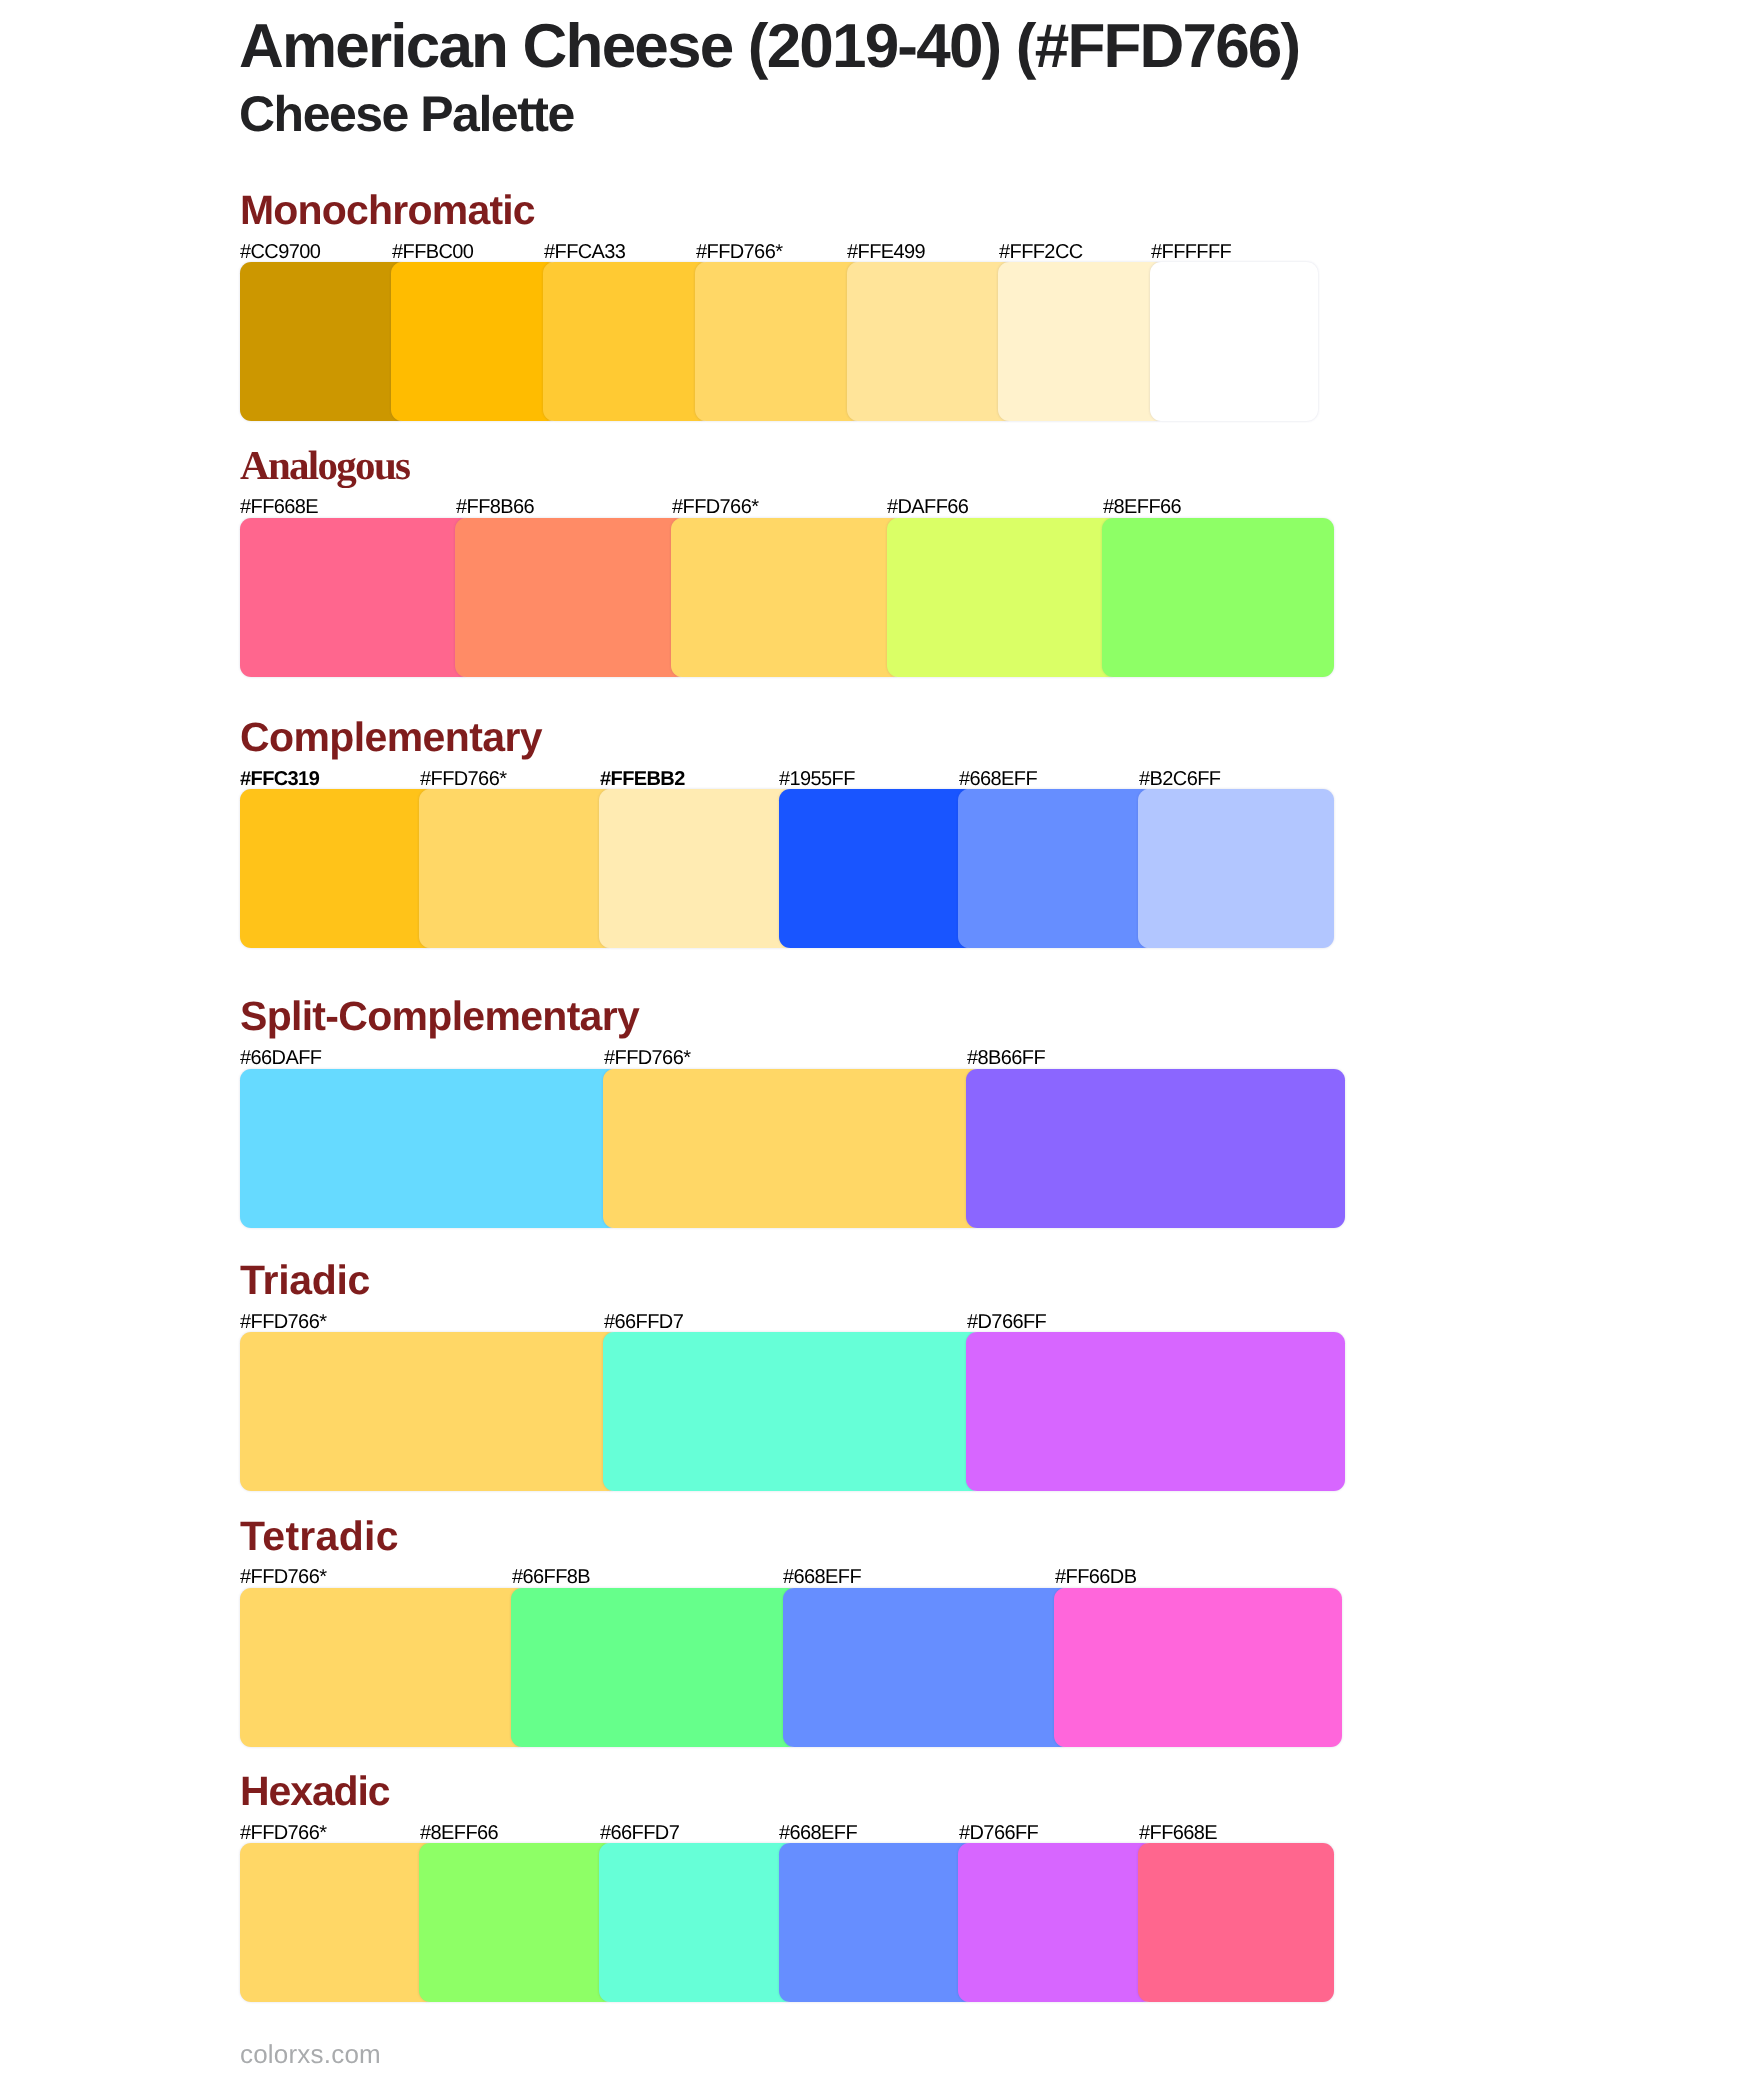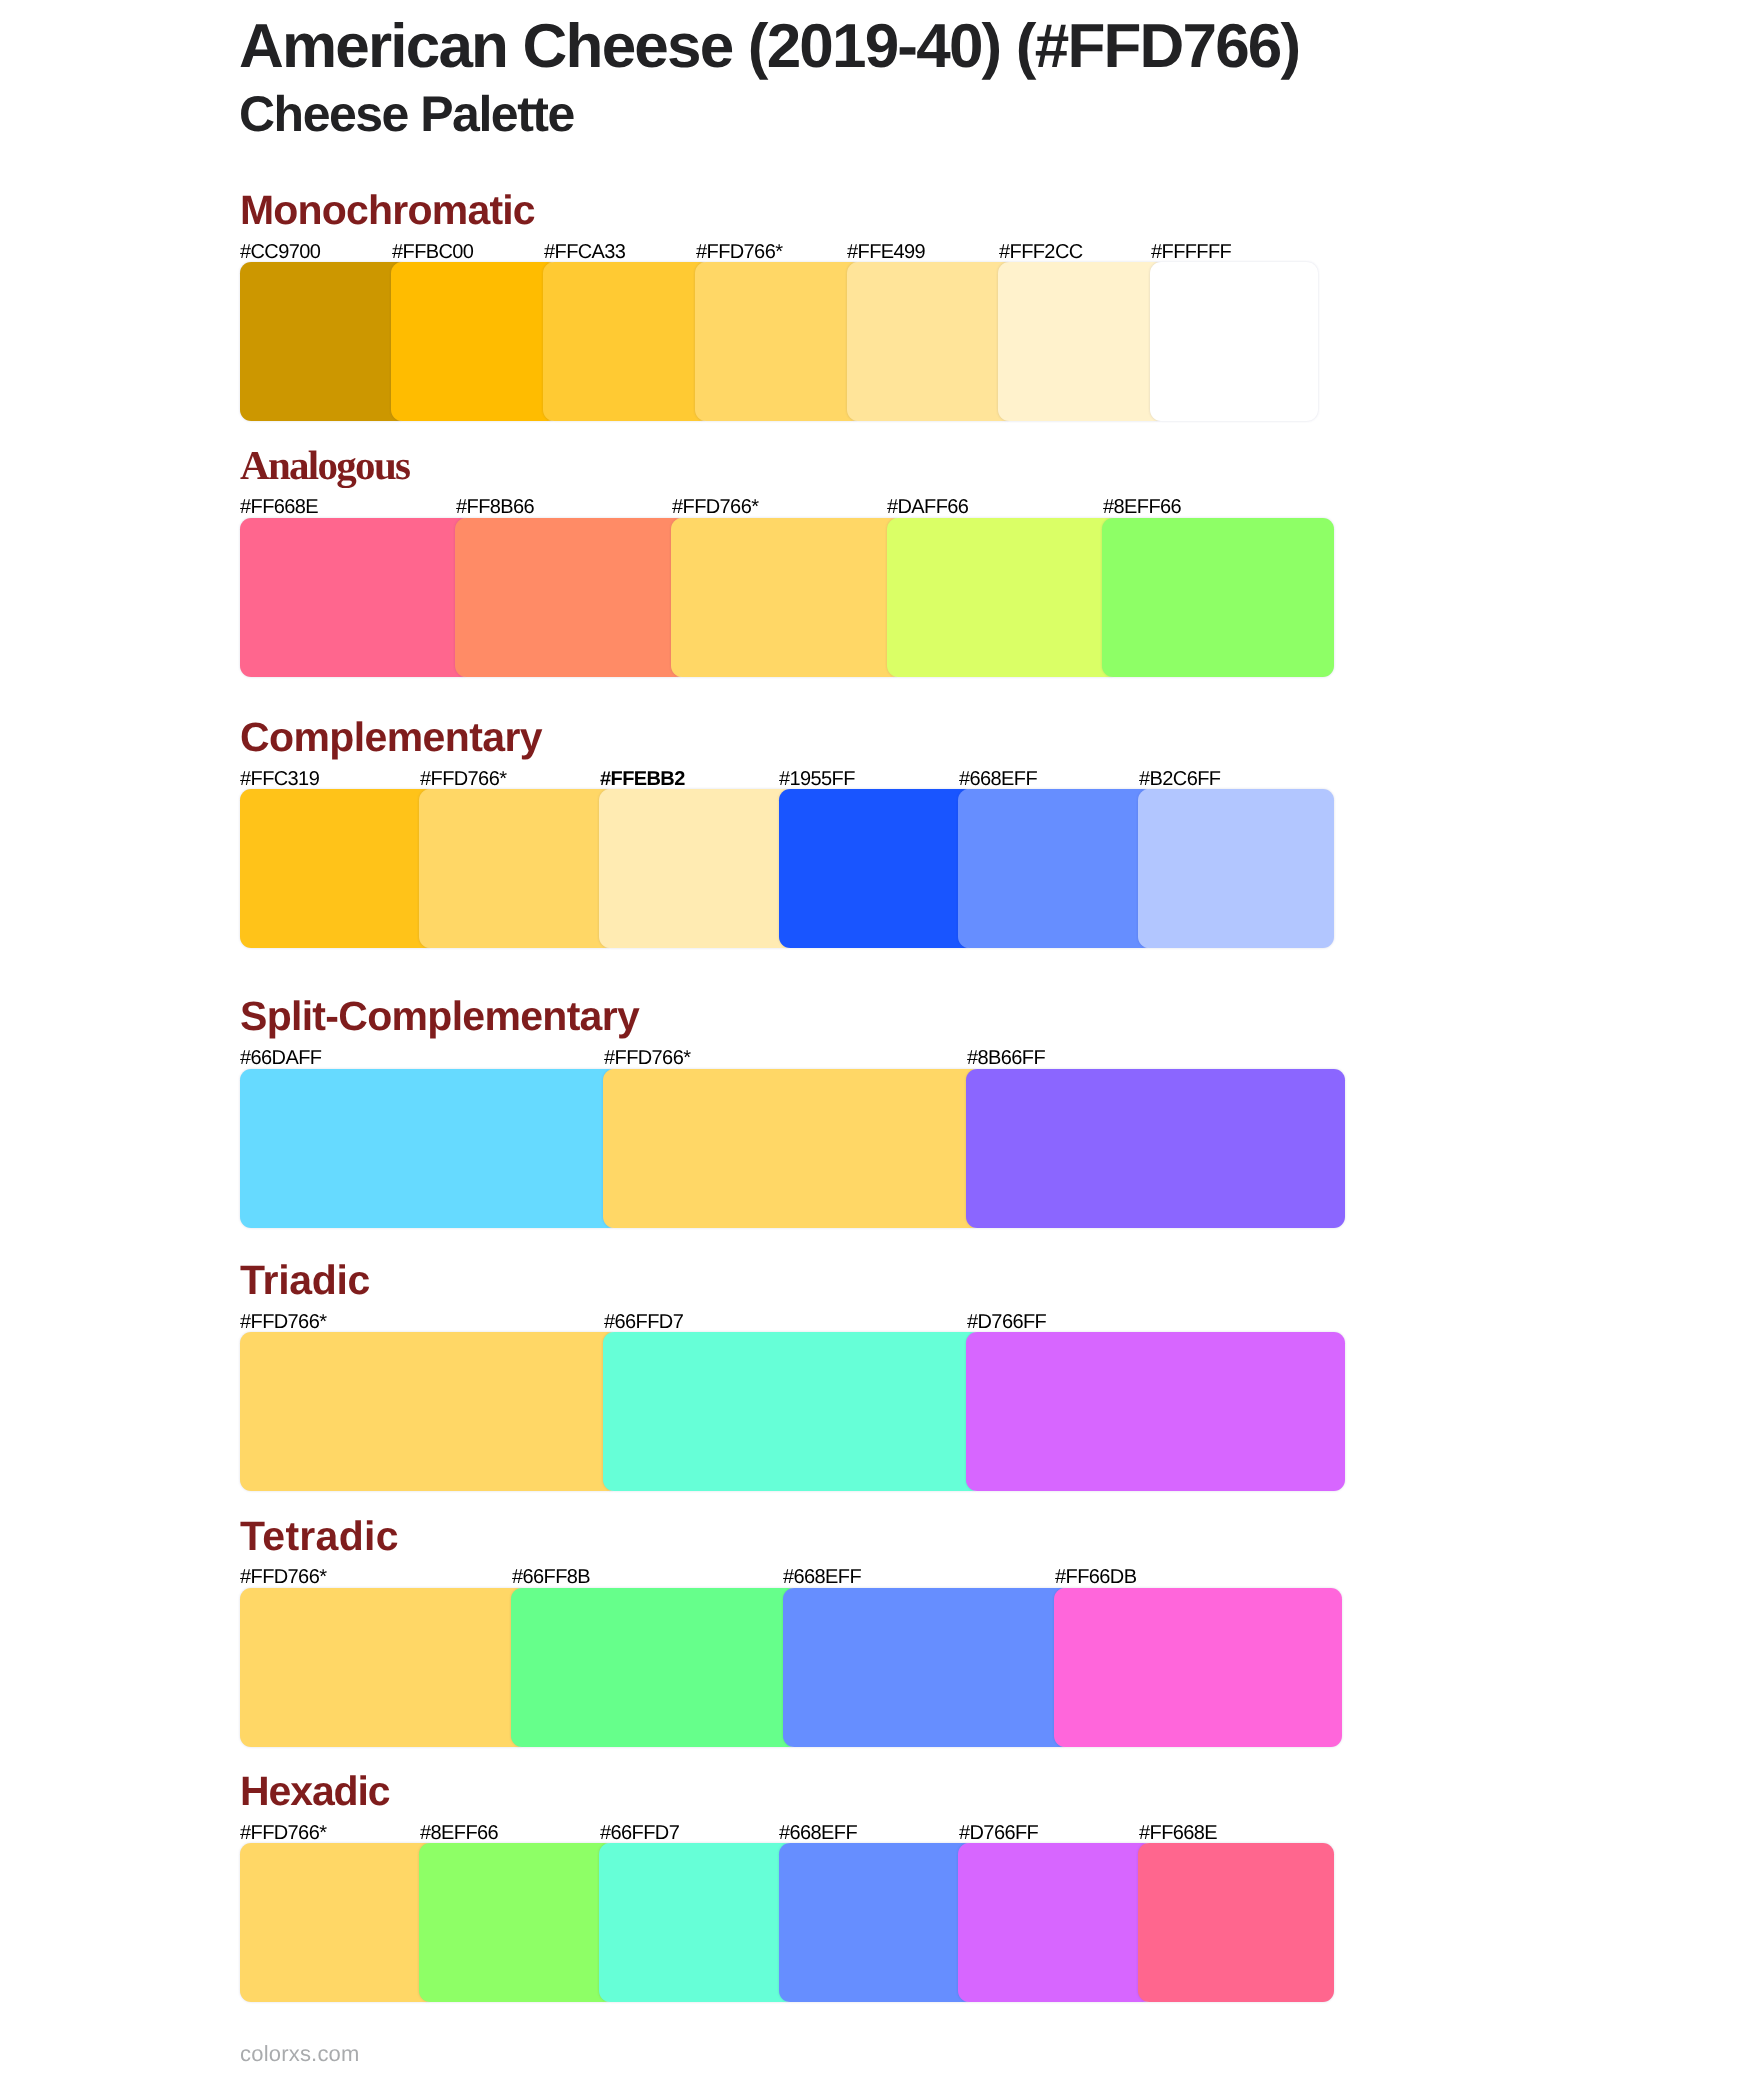--- a/index.html
+++ b/index.html
@@ -10,21 +10,21 @@
   .page-title{position:absolute;transform:translateZ(0);left:239px;top:0;margin:0;font-weight:bold;color:#222224;white-space:nowrap;}
   .page-title .line1{position:absolute;left:0;top:20px;display:block;font-size:62px;line-height:54px;letter-spacing:-1.8px;}
   .page-title .line2{position:absolute;left:0;top:89px;display:block;font-size:50px;line-height:50px;letter-spacing:-1.5px;}
 
   .section{position:absolute;left:0;top:0;width:1757px;}
   .section-title{position:absolute;margin:0;transform:translateZ(0);left:240px;color:#7f1d1d;font-weight:bold;font-size:41px;line-height:41px;white-space:nowrap;letter-spacing:-0.8px;}
   .swatch-labels{position:absolute;left:0;top:0;}
   .swatch-label{position:absolute;transform:translateZ(0);color:#000000;font-size:20px;line-height:22px;white-space:nowrap;letter-spacing:-0.6px;}
   .swatch-row{position:absolute;left:0;}
   .swatch{position:absolute;top:0;height:159px;border-radius:11.2px;box-shadow:0 0 2.4px rgba(33,43,110,0.17);}
-  .footer-link{position:absolute;transform:translateZ(0);left:240px;color:#a9abad;font-size:22px;line-height:22px;white-space:nowrap;letter-spacing:0.2px;text-decoration:none;}
+  .footer-link{position:absolute;transform:translateZ(0);left:240px;color:#a9abad;font-size:26px;line-height:22px;white-space:nowrap;letter-spacing:0.2px;text-decoration:none;}
 </style>
 </head>
 <body>
 
 <div id="page">
 
   <h1 class="page-title">
     <span class="line1">American Cheese (2019-40) (#FFD766)</span>
     <span class="line2">Cheese Palette</span>
   </h1>
@@ -64,21 +64,21 @@
           <div class="swatch" aria-label="#FF668E" style="left: 240px; width: 232px; background: rgb(255, 102, 142); z-index: 1;"></div>
           <div class="swatch" aria-label="#FF8B66" style="left: 455px; width: 232px; background: rgb(255, 139, 102); z-index: 2;"></div>
           <div class="swatch" aria-label="#FFD766*" style="left: 671px; width: 232px; background: rgb(255, 215, 102); z-index: 3;"></div>
           <div class="swatch" aria-label="#DAFF66" style="left: 887px; width: 232px; background: rgb(218, 255, 102); z-index: 4;"></div>
           <div class="swatch" aria-label="#8EFF66" style="left: 1102px; width: 232px; background: rgb(142, 255, 102); z-index: 5;"></div>
         </div>
       </section>
       <section class="section">
         <h2 class="section-title" style="top: 717px; letter-spacing: -0.6px;">Complementary</h2>
         <div class="swatch-labels">
-          <span class="swatch-label" style="left: 240px; top: 768px;">#FFC319</span>
+          <span class="swatch-label" style="left: 240px; top: 768px; font-weight: bold;">#FFC319</span>
           <span class="swatch-label" style="left: 420px; top: 768px;">#FFD766*</span>
           <span class="swatch-label" style="left: 600px; top: 768px; font-weight: bold;">#FFEBB2</span>
           <span class="swatch-label" style="left: 779px; top: 768px;">#1955FF</span>
           <span class="swatch-label" style="left: 959px; top: 768px;">#668EFF</span>
           <span class="swatch-label" style="left: 1139px; top: 768px;">#B2C6FF</span>
         </div>
         <div class="swatch-row" style="top: 789px;">
           <div class="swatch" aria-label="#FFC319" style="left: 240px; width: 196px; background: rgb(255, 195, 25); z-index: 1;"></div>
           <div class="swatch" aria-label="#FFD766*" style="left: 419px; width: 196px; background: rgb(255, 215, 102); z-index: 2;"></div>
           <div class="swatch" aria-label="#FFEBB2" style="left: 599px; width: 196px; background: rgb(255, 235, 178); z-index: 3;"></div>

